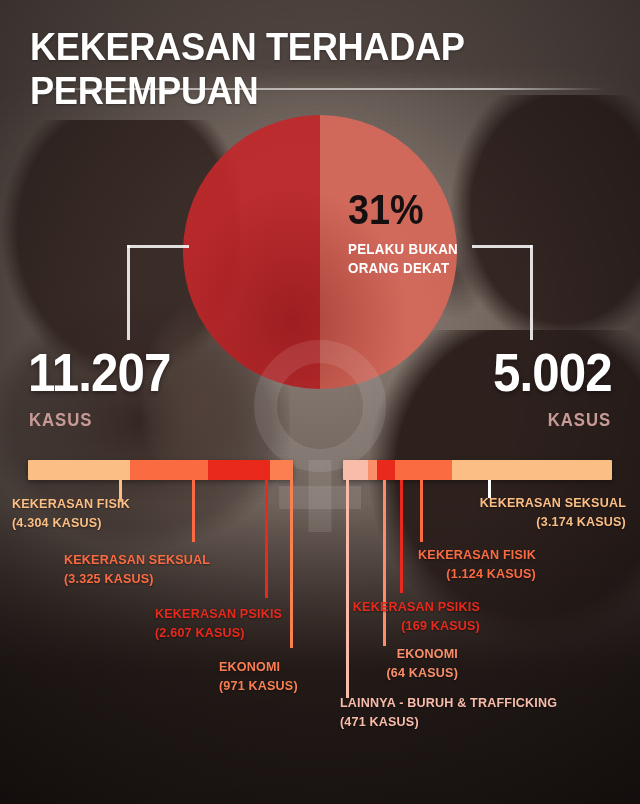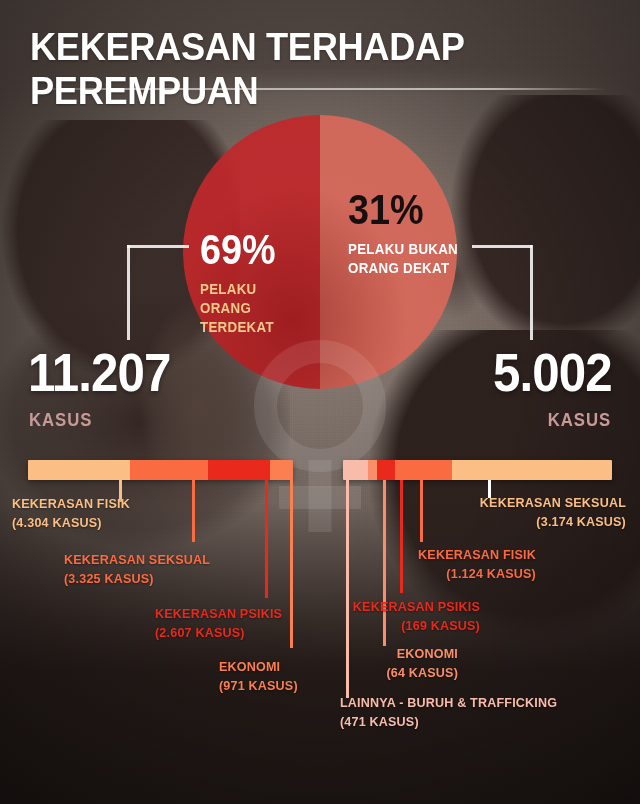--- a/index.html
+++ b/index.html
@@ -201,27 +201,20 @@
   <div class="pie-wrap">
     <div class="pie"></div>
     <div class="pie-dark-overlay"></div>
     <div class="venus">
       <div class="venus-ring"></div>
       <div class="venus-stem"></div>
       <div class="venus-cross"></div>
     </div>
   </div>
 
-  <div class="pct-left">
-    <div class="pct-num white">69%</div>
-    <div class="pct-sub gold">
-      <span>PELAKU</span><br>
-      <span>ORANG TERDEKAT</span>
-    </div>
-  </div>
 
   <div class="pct-right">
     <div class="pct-num black">31%</div>
     <div class="pct-sub white">
       <span>PELAKU BUKAN</span><br>
       <span>ORANG DEKAT</span>
     </div>
   </div>
 
   <div class="conn">

